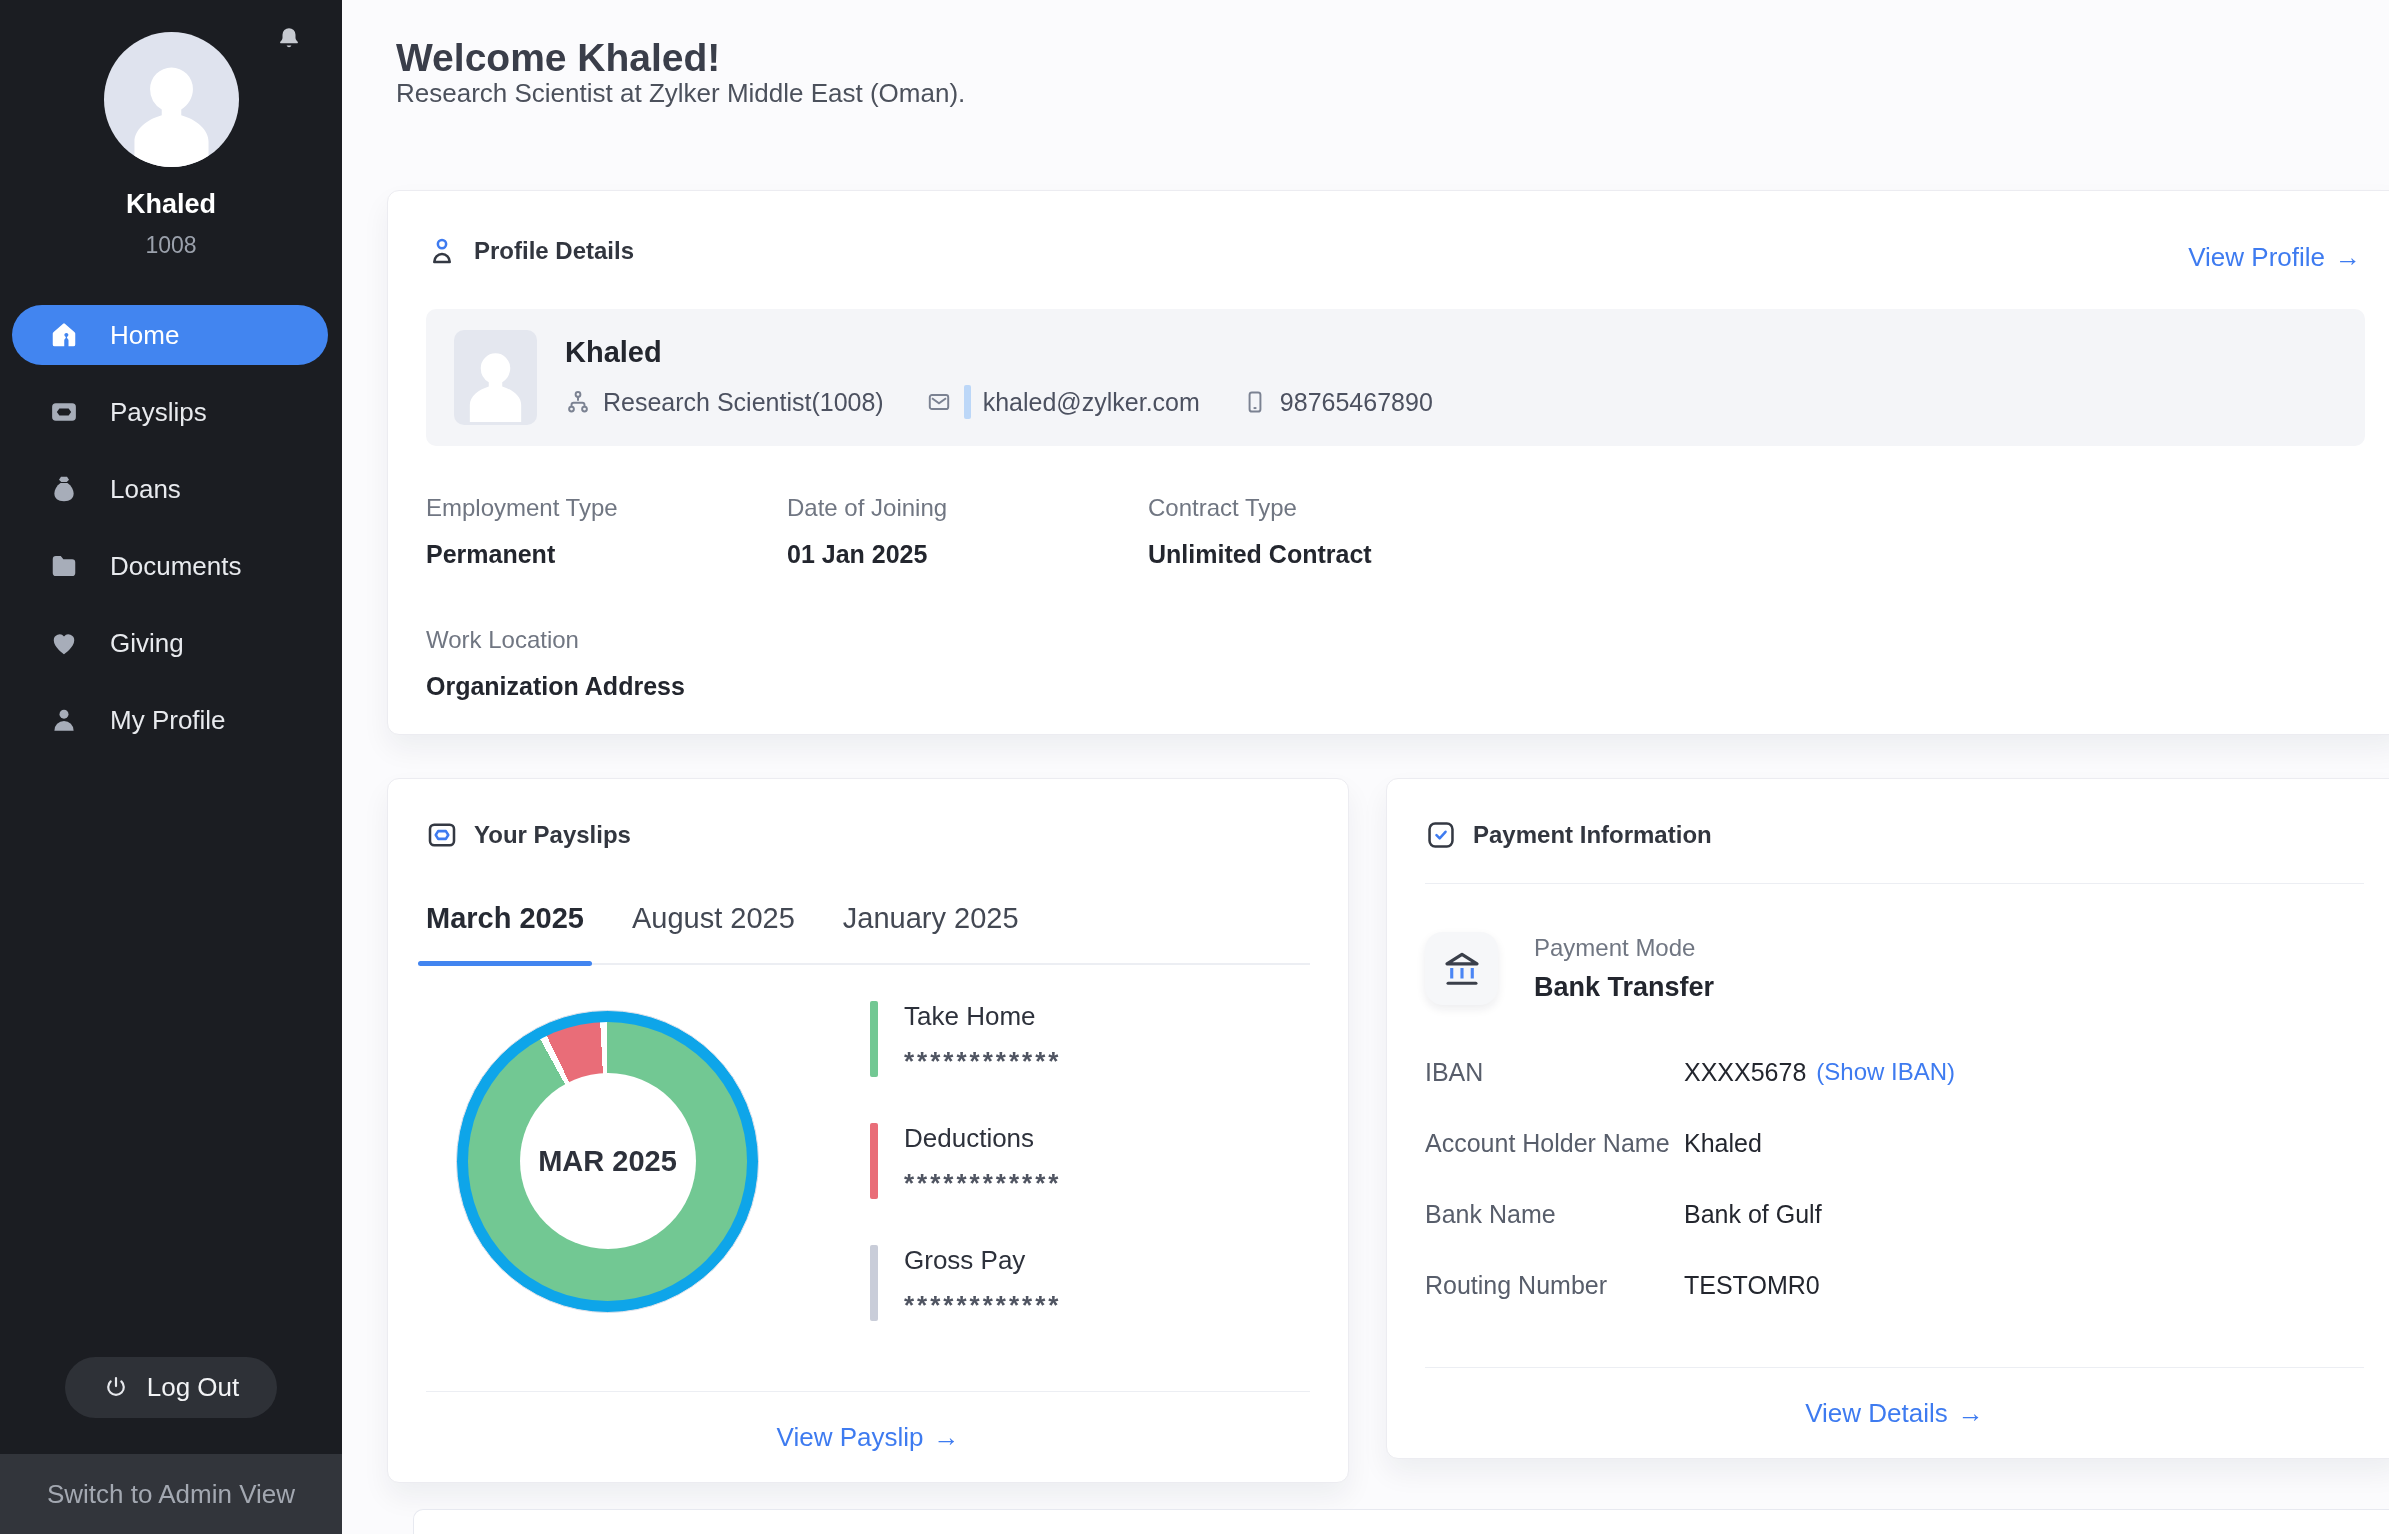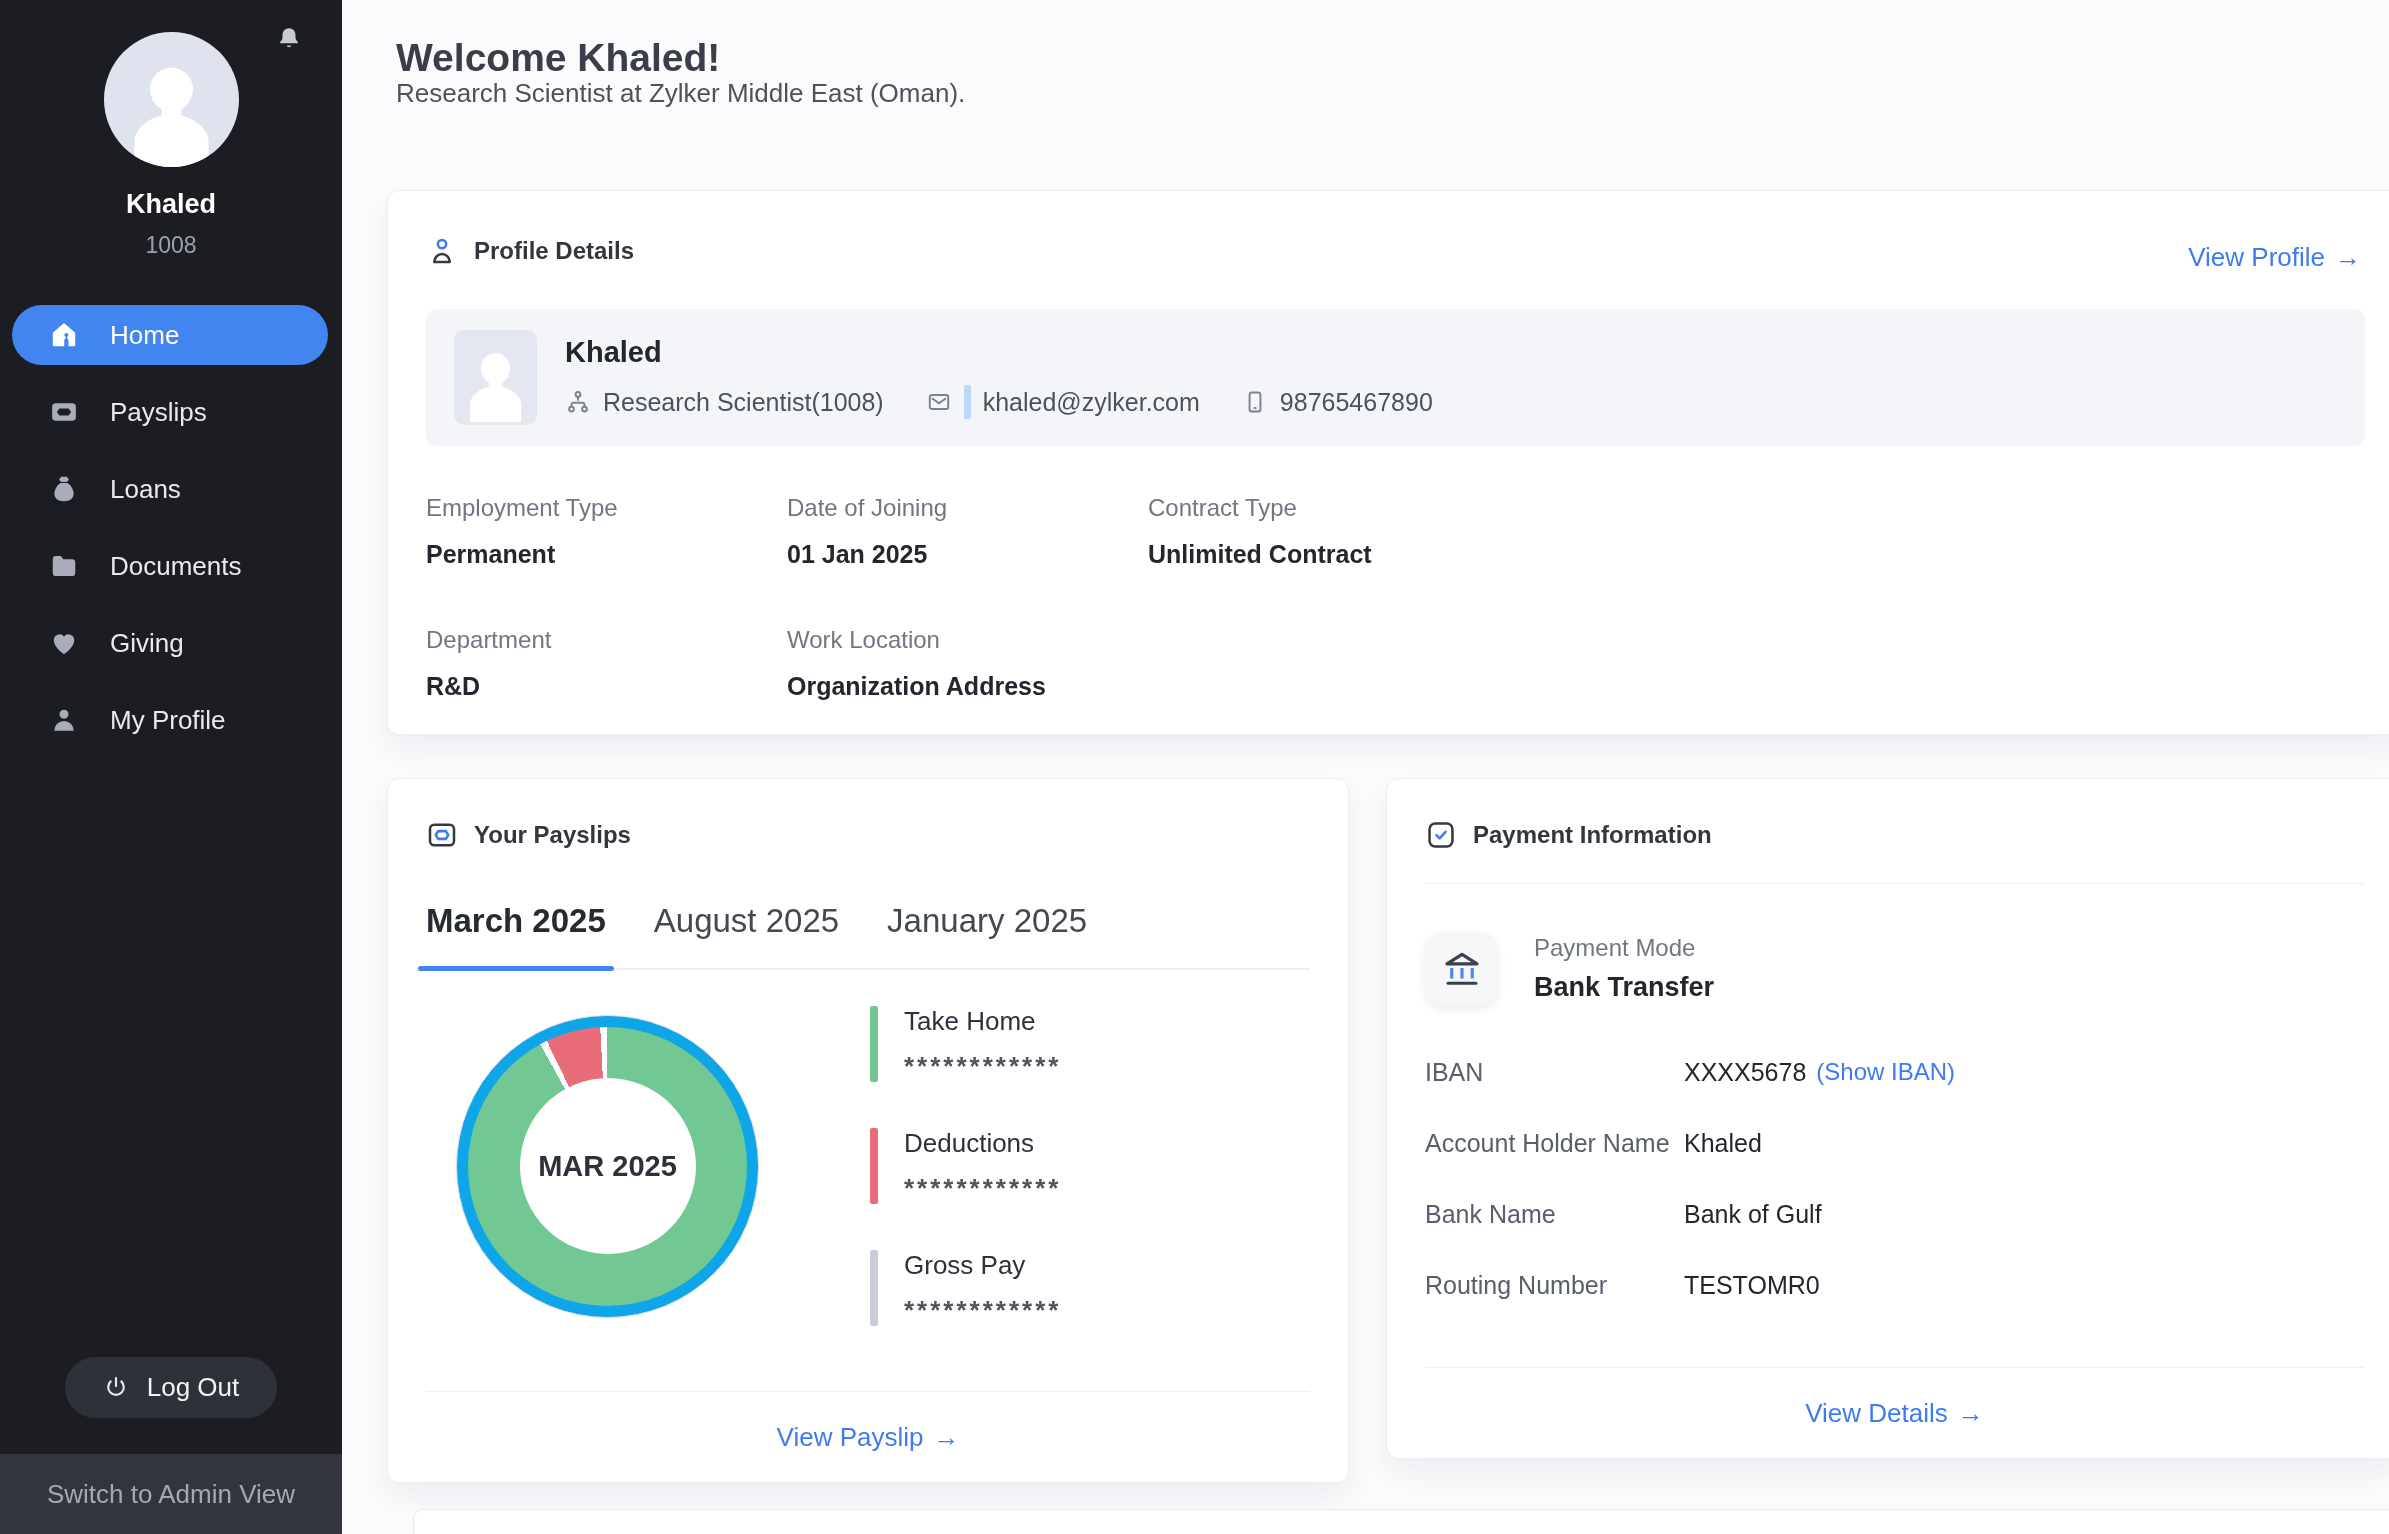--- a/index.html
+++ b/index.html
@@ -52,21 +52,21 @@
   .meta-item .micon { width:26px; height:26px; color:#7b8292; }
   .meta-item .micon svg { width:100%; height:100%; }
   .cursor-bar { width:7px; height:34px; background:#bcd7f8; border-radius:2px; }
   .field-grid { margin-top:48px; display:grid; grid-template-columns:361px 361px 1fr; row-gap:57px; }
   .field-label { color:#707682; font-size:24px; }
   .field-value { color:#23262e; font-size:25px; font-weight:700; margin-top:18px; }
 
   
   .payslips-card { left:45px; top:778px; width:962px; height:705px; padding:40px 38px 0; display:flex; flex-direction:column; }
   .tabs { display:flex; gap:48px; margin-top:51px; border-bottom:2px solid #eceef3; }
-  .tab { font-size:33px; color:#434853; padding-bottom:28px; cursor:pointer; position:relative; }
+  .tab { font-size:29px; color:#434853; padding-bottom:28px; cursor:pointer; position:relative; }
   .tab.active { color:#262a33; font-weight:700; }
   .tab.active::after { content:""; position:absolute; left:-8px; right:-8px; bottom:-3px; height:5px; background:#4285f0; border-radius:3px; }
   .payslip-body { display:flex; align-items:center; margin-top:36px; }
   .donut-outer { width:303px; height:303px; border-radius:50%; border:1px solid #dde1ea; padding:11px; background:#0ea5e9; margin-left:30px; }
   .donut { width:279px; height:279px; border-radius:50%; position:relative; }
   .donut-hole { position:absolute; left:50%; top:50%; transform:translate(-50%,-50%); width:176px; height:176px; border-radius:50%; background:#ffffff; display:flex; align-items:center; justify-content:center; }
   .donut-center-label { font-size:29px; font-weight:700; color:#2d313b; }
   .legend { margin-left:111px; display:flex; flex-direction:column; gap:46px; }
   .legend-item { display:flex; gap:26px; }
   .legend-bar { width:8px; border-radius:2px; }
@@ -246,24 +246,20 @@
         </div>
         <div>
           <div class="field-label">Date of Joining</div>
           <div class="field-value">01 Jan 2025</div>
         </div>
         <div>
           <div class="field-label">Contract Type</div>
           <div class="field-value">Unlimited Contract</div>
         </div>
         <div>
-          <div class="field-label">Department</div>
-          <div class="field-value">R&amp;D</div>
-        </div>
-        <div>
           <div class="field-label">Work Location</div>
           <div class="field-value">Organization Address</div>
         </div>
       </div>
     </section>
 
     <section class="card payslips-card">
       <div class="card-title-row">
         <span class="hicon">
           <svg viewBox="0 0 24 24" fill="none">

